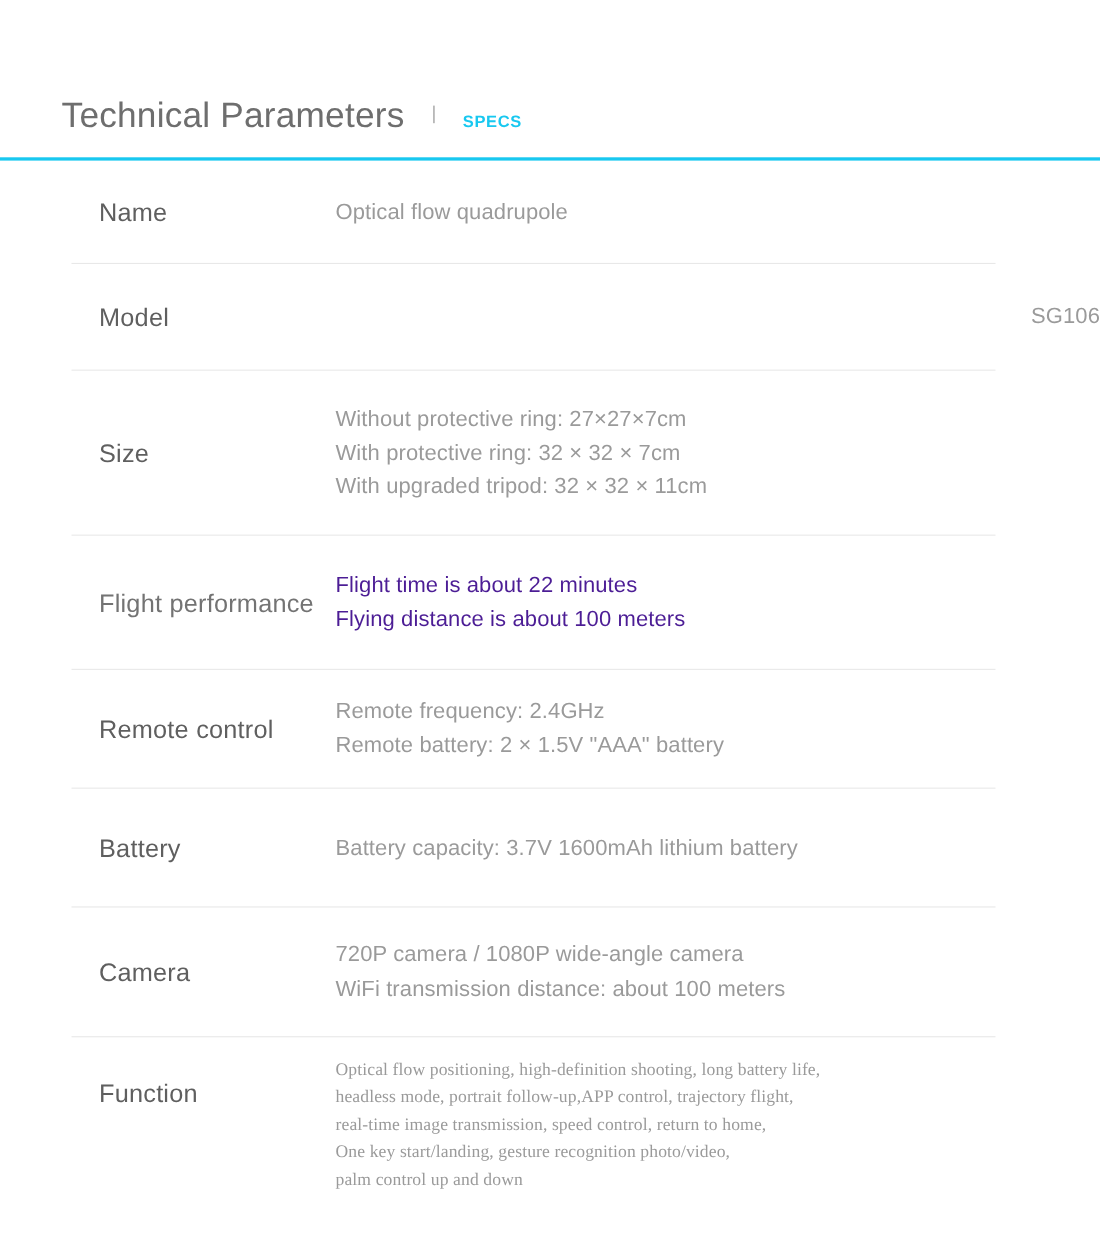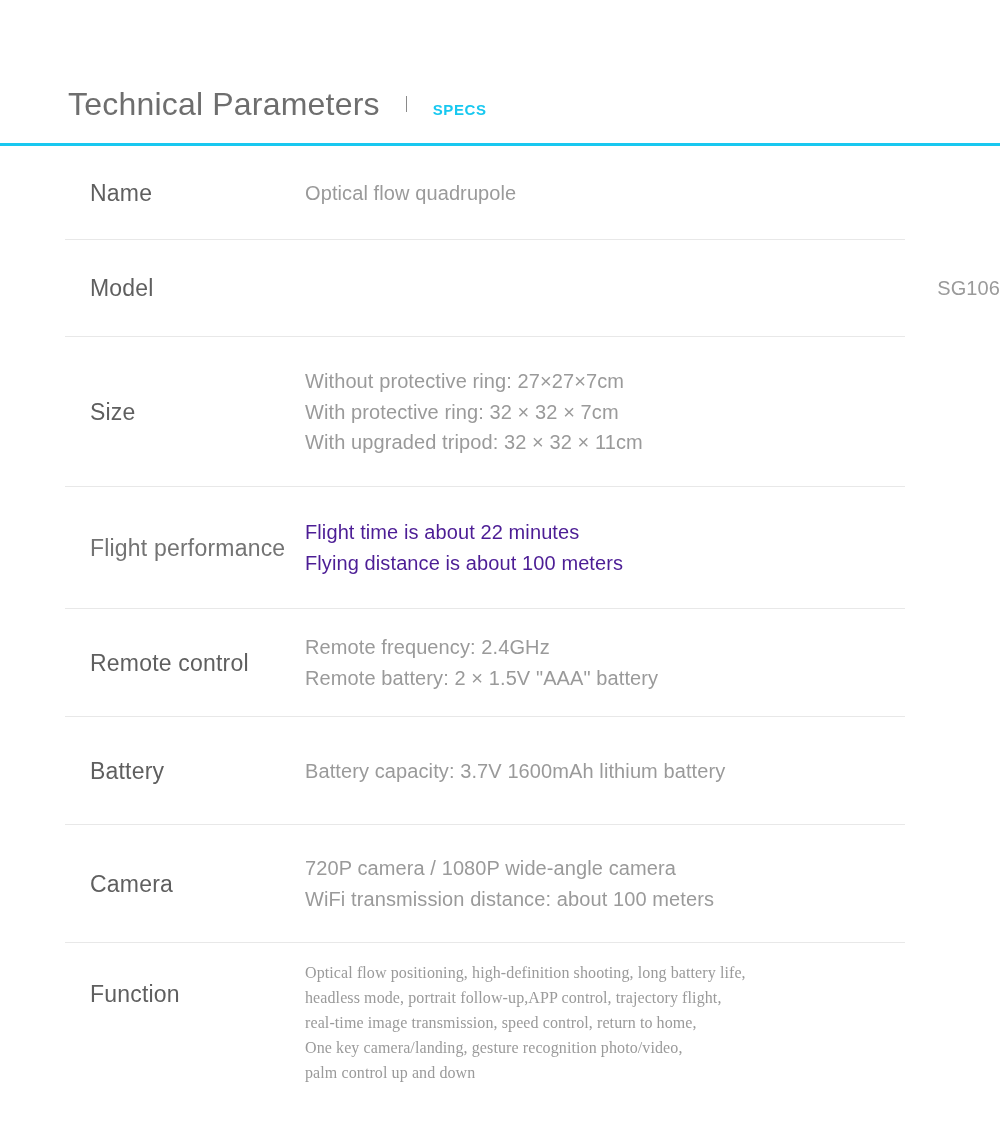--- a/index.html
+++ b/index.html
@@ -26,21 +26,21 @@
   .header {
     position: absolute;
     left: 0;
     top: 0;
     width: 1000px;
     height: 146px;
     box-sizing: border-box;
   }
   .header-inner {
     position: absolute;
-    left: 68px;
+    left: 56px;
     top: 88px;
     display: flex;
     align-items: baseline;
   }
   .header-title {
     font-size: 32px;
     font-weight: 400;
     color: #6e6e6e;
     letter-spacing: 0.2px;
     line-height: 1;
@@ -206,19 +206,19 @@
         <span class="ln">WiFi transmission distance: about 100 meters</span>
       </div>
     </div>
 
     <div class="spec-row r-function">
       <div class="spec-label" style="color: rgb(95, 95, 95);">Function</div>
       <div class="spec-value" style="color: rgb(154, 154, 154);">
         <span class="ln">Optical flow positioning, high-definition shooting, long battery life,</span>
         <span class="ln">headless mode, portrait follow-up,APP control, trajectory flight,</span>
         <span class="ln">real-time image transmission, speed control, return to home,</span>
-        <span class="ln">One key camera/landing, gesture recognition photo/video,</span>
+        <span class="ln">One key start/landing, gesture recognition photo/video,</span>
         <span class="ln">palm control up and down</span>
       </div>
     </div>
 
   </div>
 </div>
 
 </body></html>

